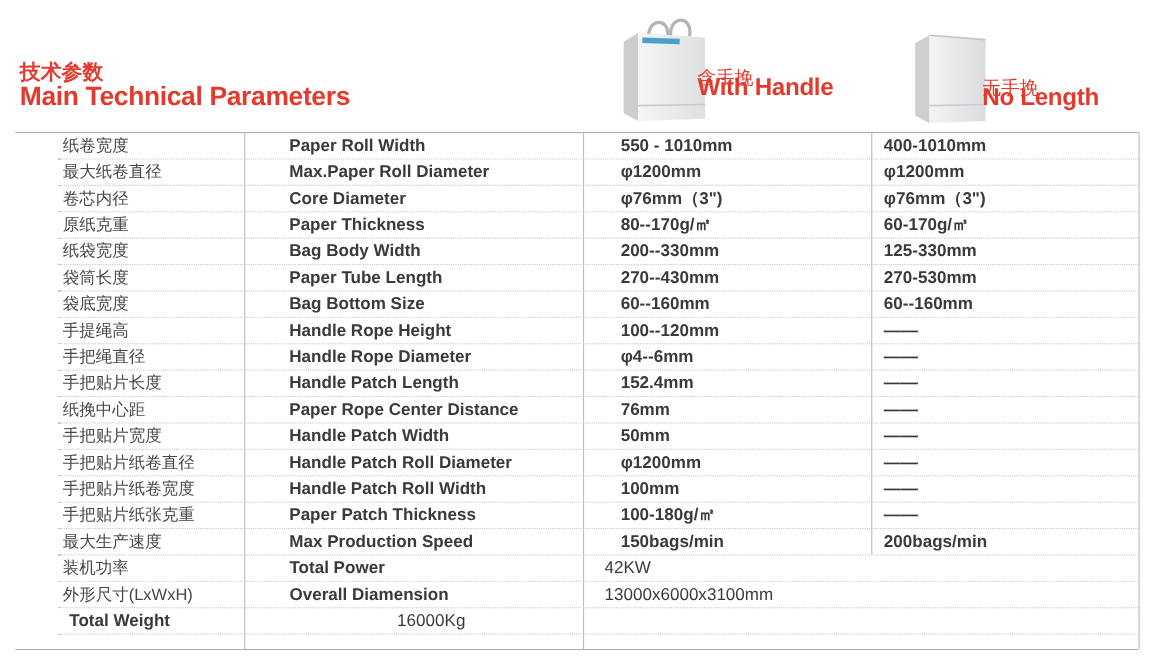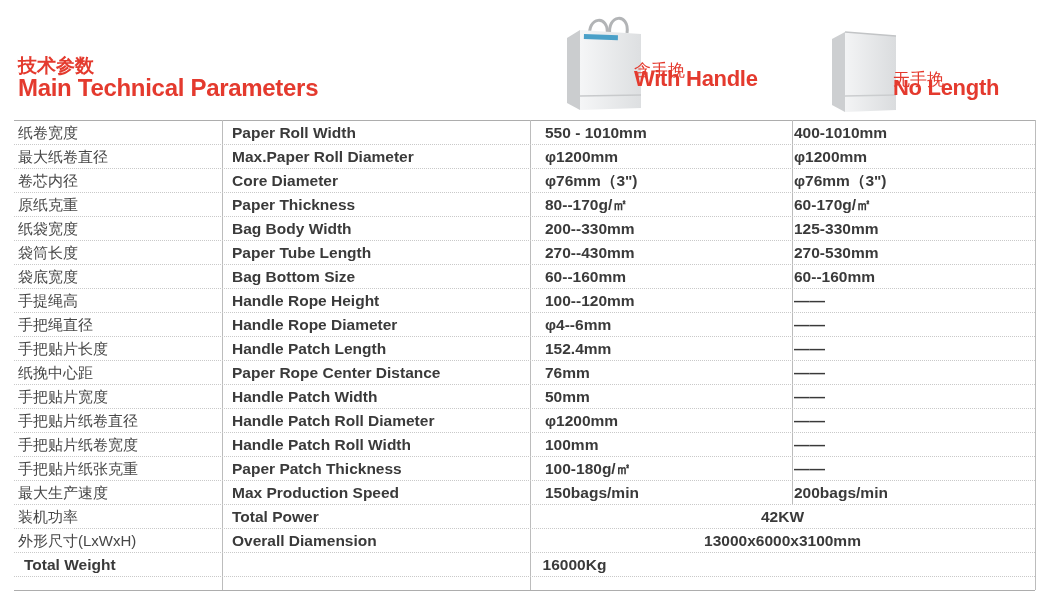--- a/index.html
+++ b/index.html
@@ -15,27 +15,27 @@
 
   .bag1{position:absolute;left:556px;top:6px;}
   .bag2{position:absolute;left:824px;top:24px;}
 
   
   .hline{position:absolute;height:0;border-top:1px solid #adadad;}
   .vline{position:absolute;width:0;border-left:1px solid #bcbcbc;}
 
   
   #rows{position:absolute;left:14px;top:121px;width:1021px;}
-  .trow{display:flex;height:24px;line-height:23px;border-bottom:1px dotted #c9c9c9;box-sizing:border-box;}
+  .trow{display:flex;height:24px;line-height:23px;border-bottom:1px dotted #c9c9c9;box-sizing:border-box;margin-left:39px;}
   .cell{box-sizing:border-box;white-space:nowrap;overflow:hidden;font-size:15.5px;}
   .cell.zh{width:208px;padding-left:4px;font-weight:400;color:#474747;font-size:15px;}
   .cell.en{width:308px;padding-left:10px;font-weight:700;}
   .cell.v1{width:262px;padding-left:15px;font-weight:700;}
   .cell.v2{width:243px;padding-left:2px;font-weight:600;}
-  .cell.vspan{width:505px;text-align:center;font-weight:700;}
+  .cell.vspan{width:505px;font-weight:400;}
 </style>
 </head>
 <body>
 
 <div id="page">
 
   <div class="title-zh">技术参数</div>
   <div class="title-en">Main Technical Parameters</div>
 
   <div class="bag1">

